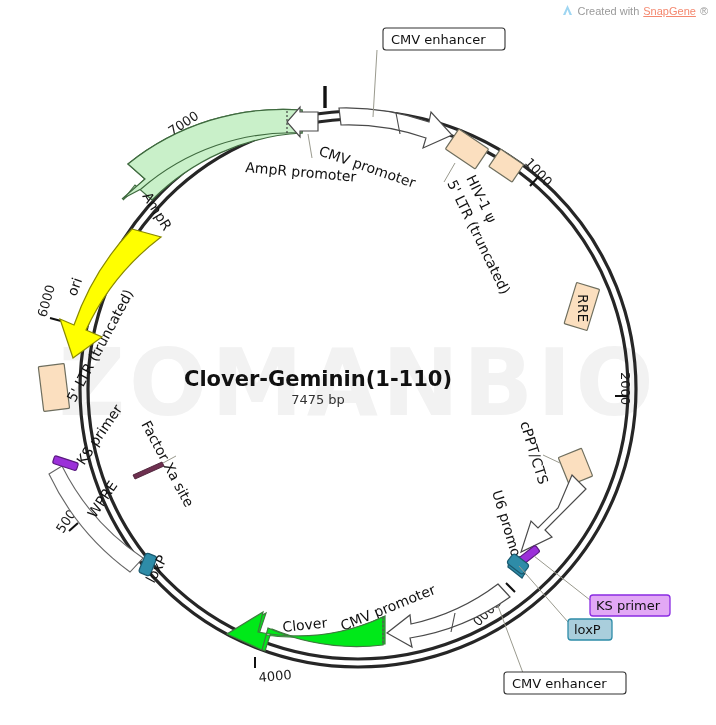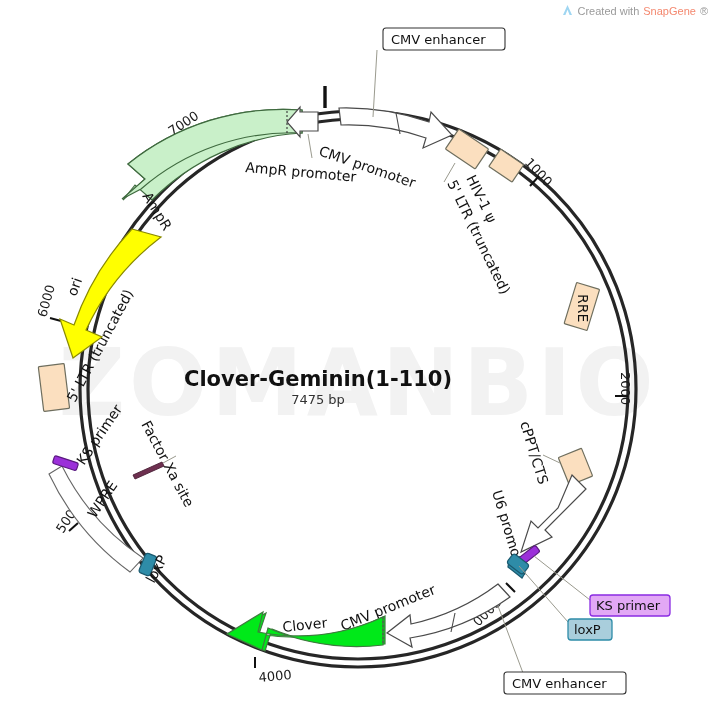--- a/index.html
+++ b/index.html
@@ -20,21 +20,21 @@
   .ticklabel{font-size:13px;fill:#1a1a1a;font-family:"DejaVu Sans",sans-serif;}
   .featlabel{font-size:14px;fill:#111;font-family:"DejaVu Sans",sans-serif;}
   .boxlabel{font-size:13px;fill:#111;font-family:"DejaVu Sans",sans-serif;}
   .leader{stroke:#9a9a8e;stroke-width:1;fill:none;}
   .snapgene{
     position:absolute;right:8px;top:4px;
     font-family:"Liberation Sans", sans-serif;
     font-size:11px;color:#9a9a9a;white-space:nowrap;
     display:flex;align-items:flex-end;gap:4px;
   }
-  .sg-red{color:#f4886f;}
+  .sg-red{color:#f4886f;text-decoration:underline;}
 </style>
 </head>
 <body>
 
 <svg id="map-root" viewBox="0 0 716 725" xmlns="http://www.w3.org/2000/svg">
 
   <text class="wm" x="358" y="415" text-anchor="middle">ZOMANBIO</text>
 
   <g>
     <circle cx="358" cy="389" r="278" fill="none" stroke="#262626" stroke-width="3.2"></circle>

